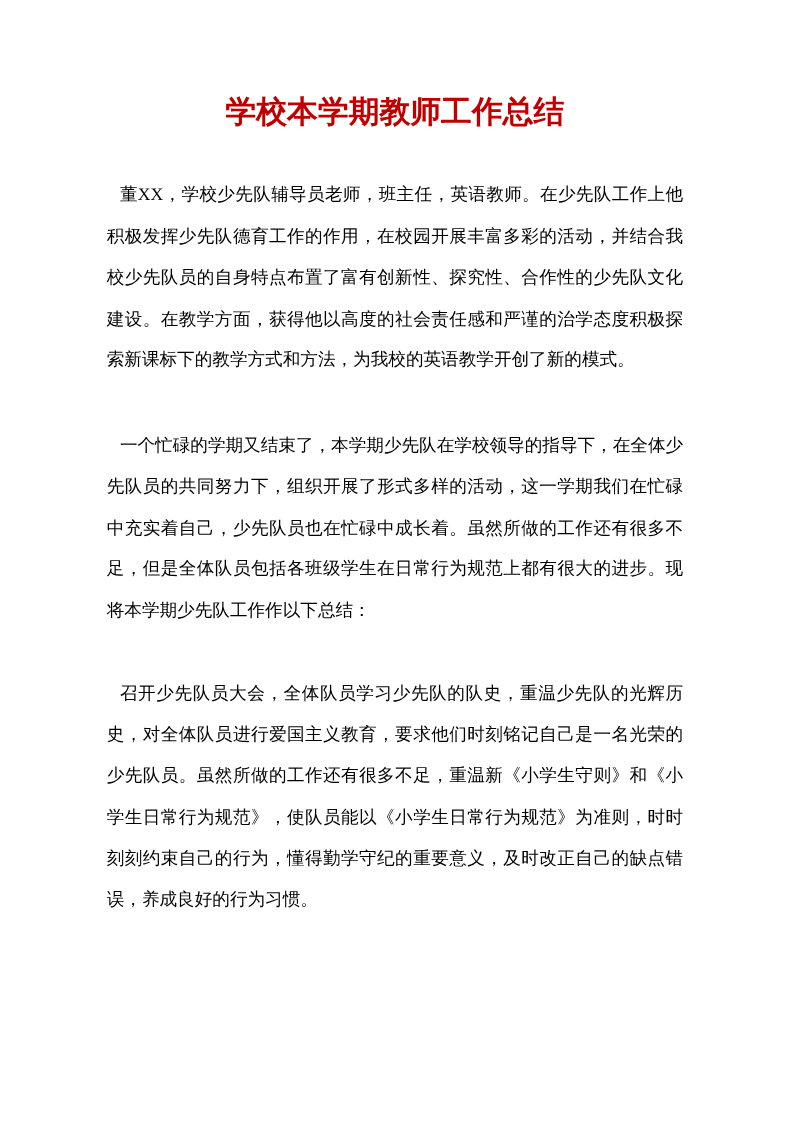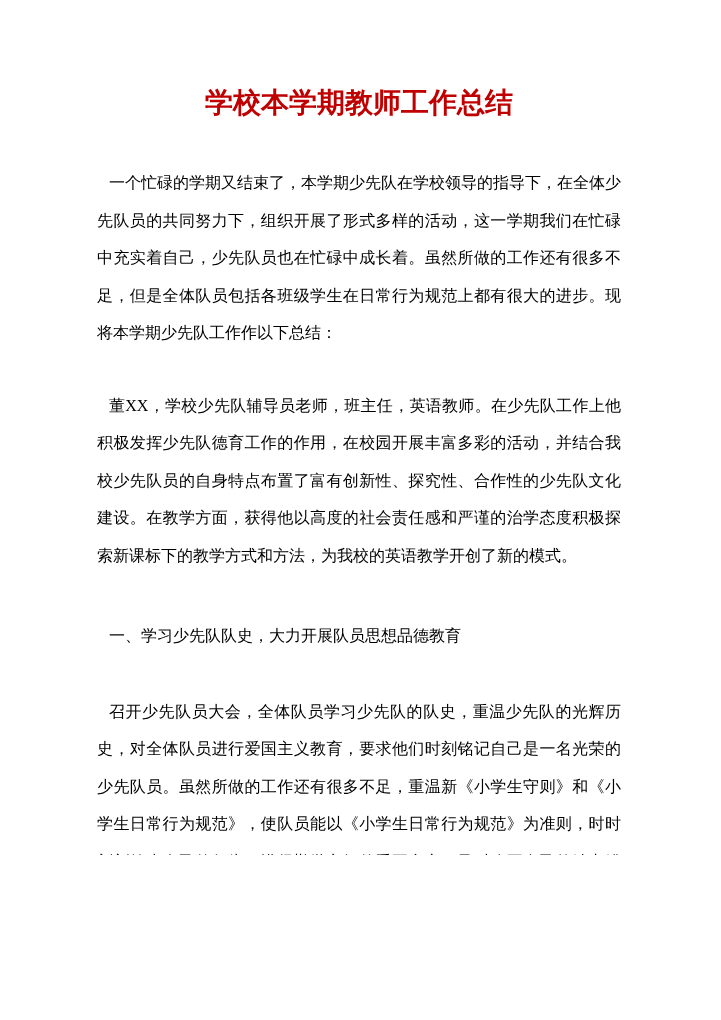--- a/index.html
+++ b/index.html
@@ -38,20 +38,19 @@
   .p2 { margin-top: 40px; }
   .p3 { margin-top: 43px; }
   .p4 { margin-top: 38px; }
 </style>
 </head>
 <body>
 
 <div class="page">
   <h1 class="doc-title">学校本学期教师工作总结</h1>
 
+  <p class="para p1">董XX，学校少先队辅导员老师，班主任，英语教师。在少先队工作上他积极发挥少先队德育工作的作用，在校园开展丰富多彩的活动，并结合我校少先队员的自身特点布置了富有创新性、探究性、合作性的少先队文化建设。在教学方面，获得他以高度的社会责任感和严谨的治学态度积极探索新课标下的教学方式和方法，为我校的英语教学开创了新的模式。</p>
+
   <p class="para p2">一个忙碌的学期又结束了，本学期少先队在学校领导的指导下，在全体少先队员的共同努力下，组织开展了形式多样的活动，这一学期我们在忙碌中充实着自己，少先队员也在忙碌中成长着。虽然所做的工作还有很多不足，但是全体队员包括各班级学生在日常行为规范上都有很大的进步。现将本学期少先队工作作以下总结：</p>
 
-  <p class="para p1">董XX，学校少先队辅导员老师，班主任，英语教师。在少先队工作上他积极发挥少先队德育工作的作用，在校园开展丰富多彩的活动，并结合我校少先队员的自身特点布置了富有创新性、探究性、合作性的少先队文化建设。在教学方面，获得他以高度的社会责任感和严谨的治学态度积极探索新课标下的教学方式和方法，为我校的英语教学开创了新的模式。</p>
-
-  <p class="para p3">一、学习少先队队史，大力开展队员思想品德教育</p>
 
   <p class="para p4">召开少先队员大会，全体队员学习少先队的队史，重温少先队的光辉历史，对全体队员进行爱国主义教育，要求他们时刻铭记自己是一名光荣的少先队员。虽然所做的工作还有很多不足，重温新《小学生守则》和《小学生日常行为规范》，使队员能以《小学生日常行为规范》为准则，时时刻刻约束自己的行为，懂得勤学守纪的重要意义，及时改正自己的缺点错误，养成良好的行为习惯。</p>
 </div>
 
 </body></html>

